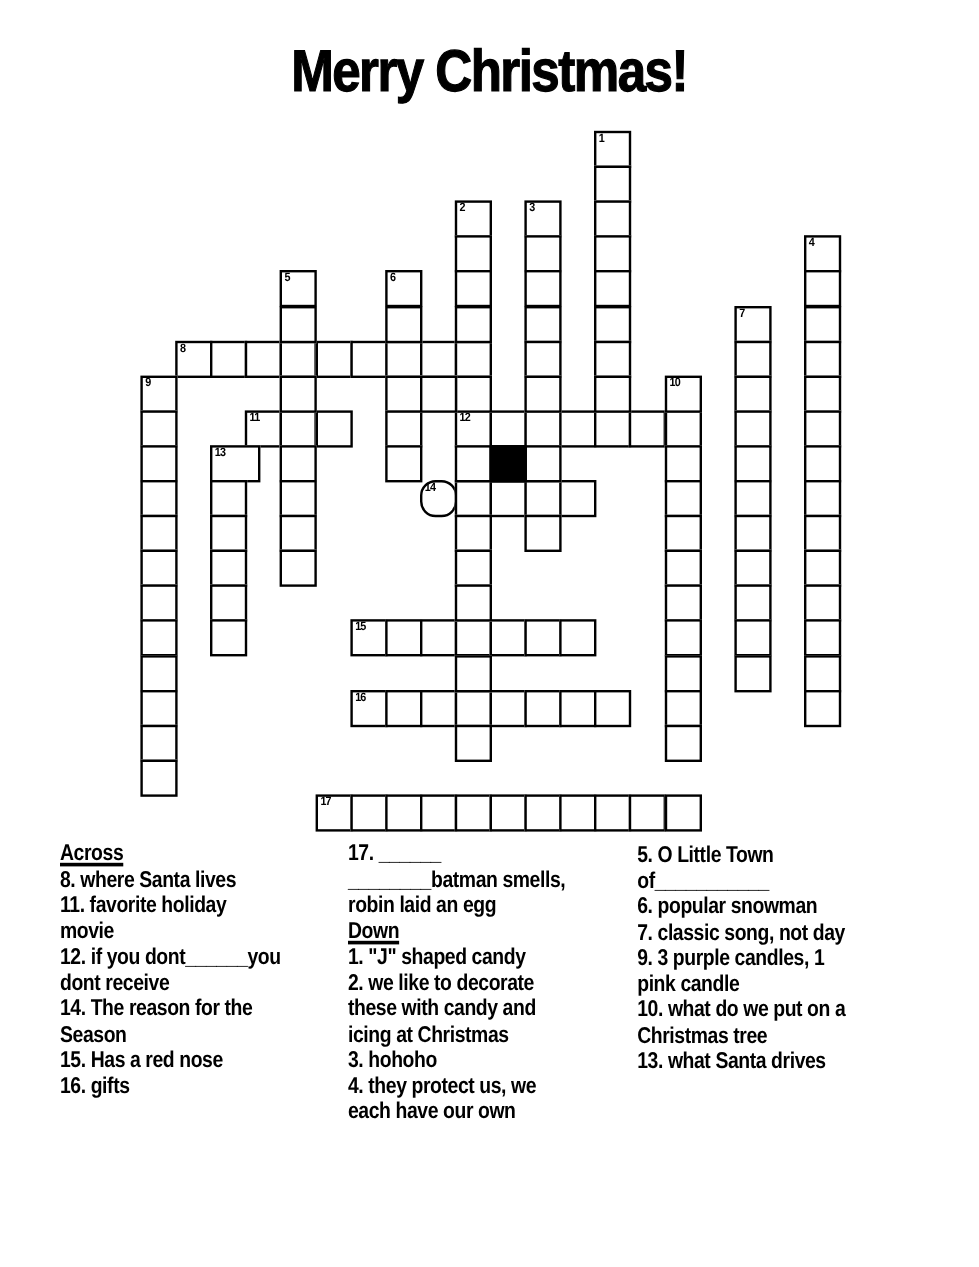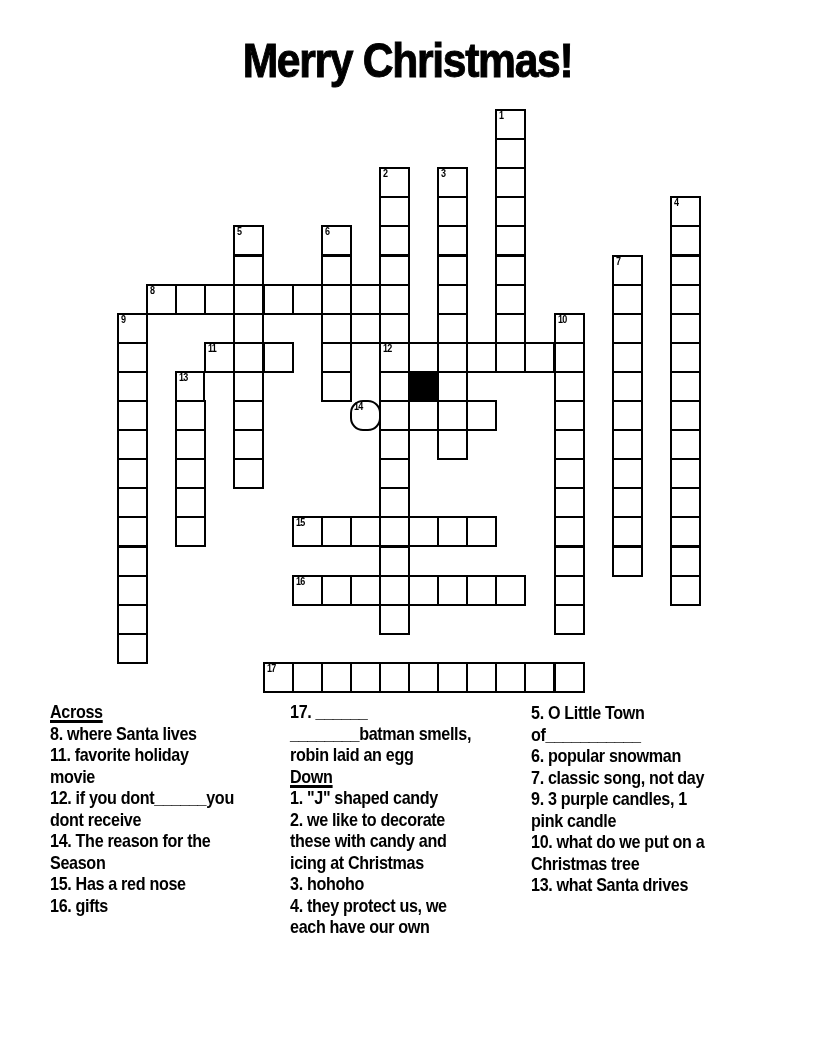--- a/index.html
+++ b/index.html
@@ -222,21 +222,21 @@
       </div>
       <div class="cell" style="left: 553.5px; top: 370.9px; width: 31.1px; height: 31.1px;"></div>
       <div class="cell" style="left: 553.5px; top: 400px; width: 31.1px; height: 31.1px;"></div>
       <div class="cell" style="left: 553.5px; top: 429.1px; width: 31.1px; height: 31.1px;"></div>
       <div class="cell" style="left: 553.5px; top: 458.2px; width: 31.1px; height: 31.1px;"></div>
       <div class="cell" style="left: 553.5px; top: 487.3px; width: 31.1px; height: 31.1px;"></div>
       <div class="cell" style="left: 553.5px; top: 516.4px; width: 31.1px; height: 31.1px;"></div>
       <div class="cell" style="left: 553.5px; top: 545.5px; width: 31.1px; height: 31.1px;"></div>
       <div class="cell" style="left: 553.5px; top: 574.6px; width: 31.1px; height: 31.1px;"></div>
       <div class="cell" style="left: 553.5px; top: 603.7px; width: 31.1px; height: 31.1px;"></div>
-      <div class="cell" style="left: 175.2px; top: 370.9px; width: 30px; height: 31.1px;">
+      <div class="cell" style="left: 175.2px; top: 370.9px; width: 42px; height: 31.1px;">
         <span class="cellnum">13</span>
       </div>
       <div class="cell" style="left: 175.2px; top: 400px; width: 31.1px; height: 31.1px;"></div>
       <div class="cell" style="left: 175.2px; top: 429.1px; width: 31.1px; height: 31.1px;"></div>
       <div class="cell" style="left: 175.2px; top: 458.2px; width: 31.1px; height: 31.1px;"></div>
       <div class="cell" style="left: 175.2px; top: 487.3px; width: 31.1px; height: 31.1px;"></div>
       <div class="cell" style="left: 175.2px; top: 516.4px; width: 31.1px; height: 31.1px;"></div>
       <div class="cell black" style="left: 408px; top: 370.9px; width: 31.1px; height: 31.1px;"></div>
     </div>
   <div id="clues">

